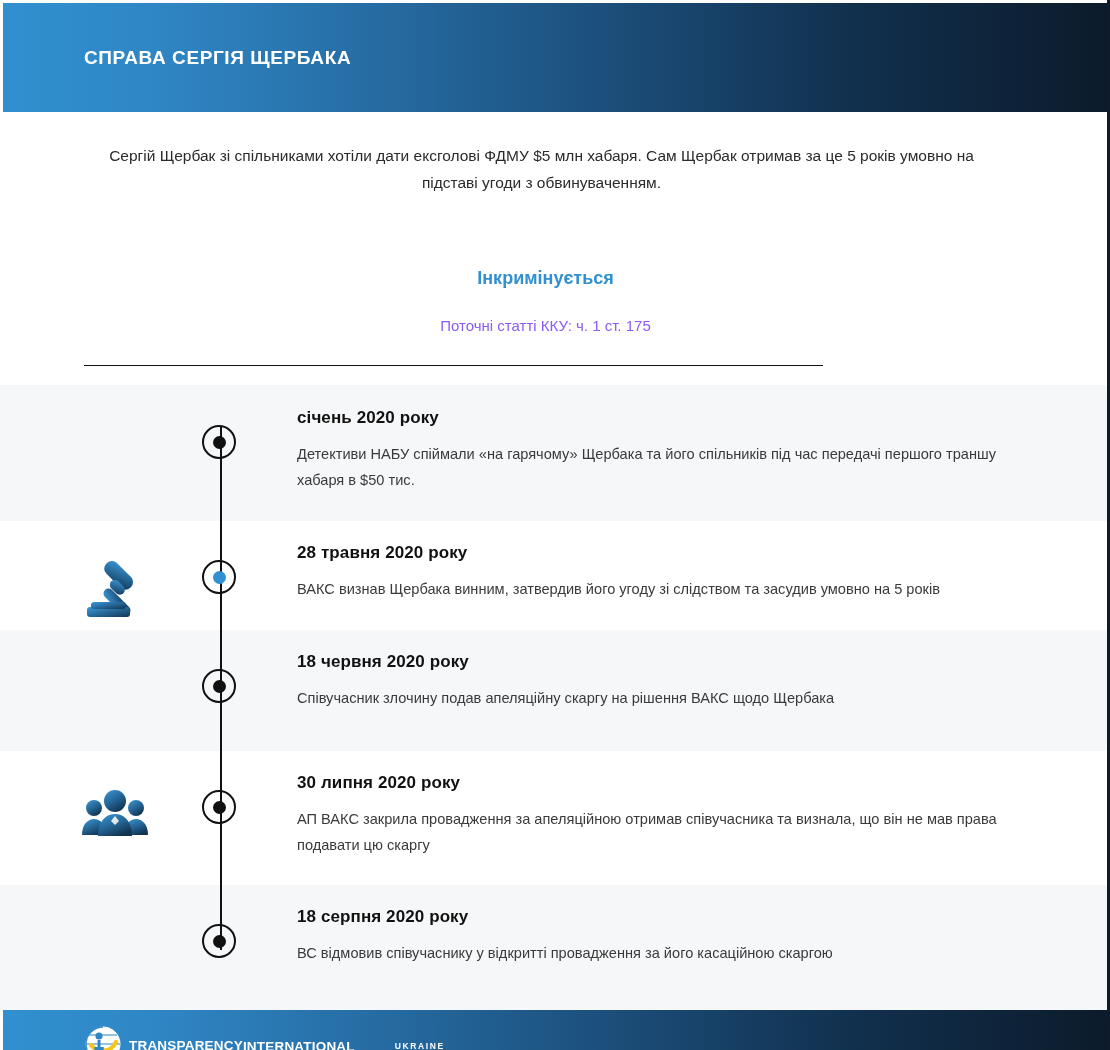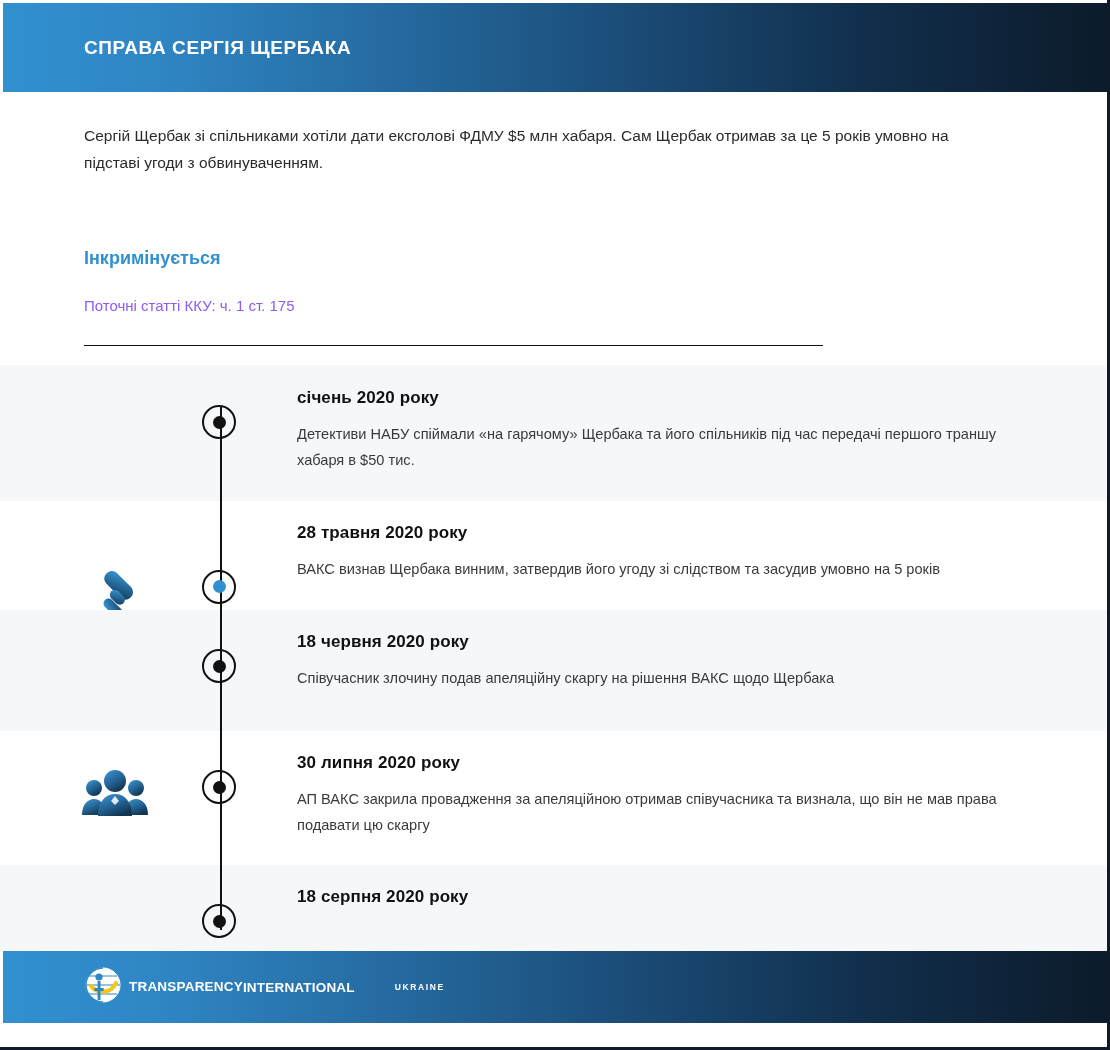--- a/index.html
+++ b/index.html
@@ -15,38 +15,39 @@
     width: 1110px;
     height: 1050px;
     background: #ffffff;
     border-right: 3px solid #0d1b2a;
     border-bottom: 3px solid #0d1b2a;
   }
 
   
   .header {
     position: relative;
-    height: 92px;
+    height: 112px;
     background: linear-gradient(90deg, #3190d0 0%, #2f86c4 14%, #25699f 36%, #1a4a74 58%, #112f4c 78%, #0c1b2b 100%);
     display: flex;
     align-items: center;
     border-left: 3px solid #ffffff;
     border-top: 3px solid #ffffff;
   }
   .header-title {
     margin-left: 81px;
     color: #ffffff;
     font-size: 19px;
     font-weight: bold;
     letter-spacing: 0.6px;
   }
 
   
   .intro {
     padding: 30px 100px 0 84px;
+    text-align: center;
   }
   .intro-text {
     font-size: 15.5px;
     line-height: 27px;
     color: #2b2b2b;
     max-width: 915px;
   }
   .section-heading {
     margin-top: 72px;
     font-size: 18px;
@@ -135,21 +136,21 @@
   .tl-desc {
     margin-top: 13px;
     font-size: 14.6px;
     line-height: 26px;
     color: #3a3a3a;
     max-width: 715px;
   }
 
   
   .r0 { padding-top: 23px; padding-bottom: 28px; }
-  .r1 { padding-top: 22px; padding-bottom: 28px; align-items: center; }
+  .r1 { padding-top: 22px; padding-bottom: 28px; }
   .r2 { padding-top: 22px; padding-bottom: 40px; }
   .r3 { padding-top: 22px; padding-bottom: 27px; }
   .r4 { padding-top: 22px; padding-bottom: 44px; }
 
   .icon-gavel { top: 18px; }
   .icon-people { top: 14px; }
 
   
   .footer {
     height: 72px;
@@ -309,20 +310,21 @@
 
     <div class="tl-row alt r4">
       <div class="tl-icon-cell"></div>
       <div class="tl-marker-cell">
         <div class="marker" style="top:17px;">
           <div class="dot"></div>
         </div>
       </div>
       <div class="tl-content">
         <div class="tl-date">18 серпня 2020 року</div>
+        <div class="tl-desc">ВС відмовив співучаснику у відкритті провадження за його касаційною скаргою</div>
       </div>
     </div>
 
   </div>
 
   <div class="footer">
     <div class="logo">
       <span>
         <svg width="36" height="36" viewBox="0 0 36 36" xmlns="http://www.w3.org/2000/svg">
           <circle cx="18" cy="18" r="17" fill="#ffffff"></circle>

